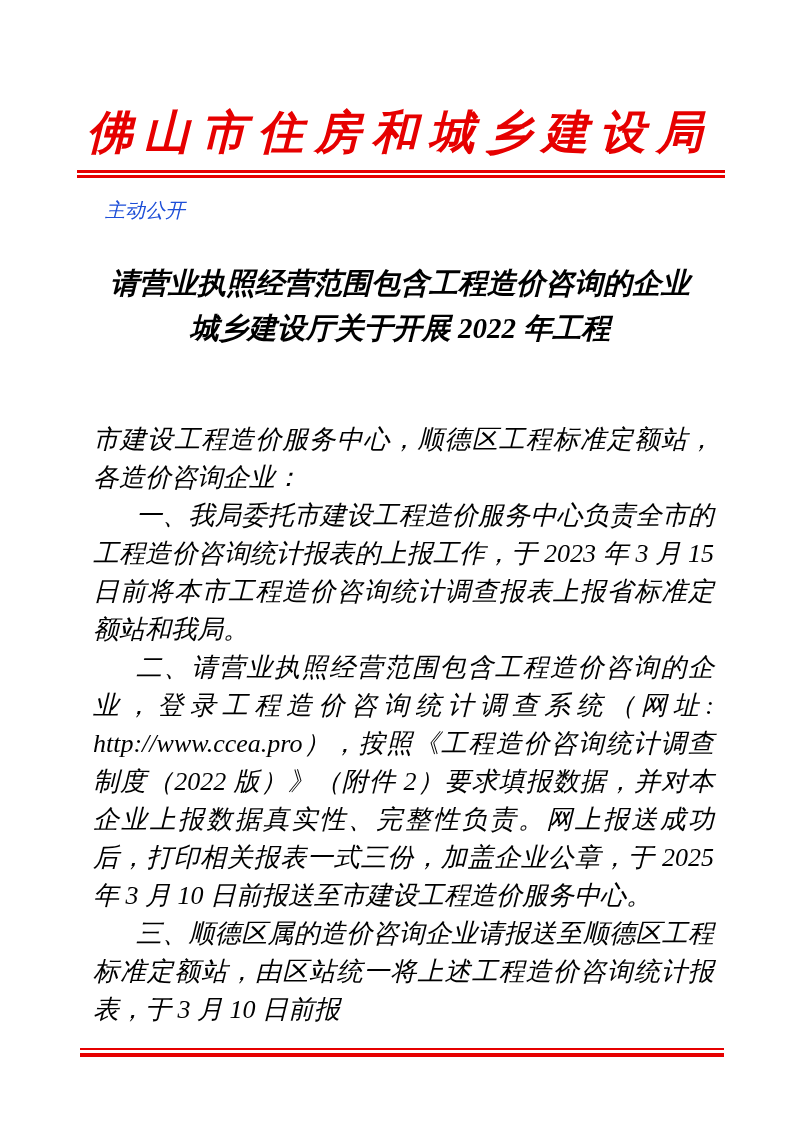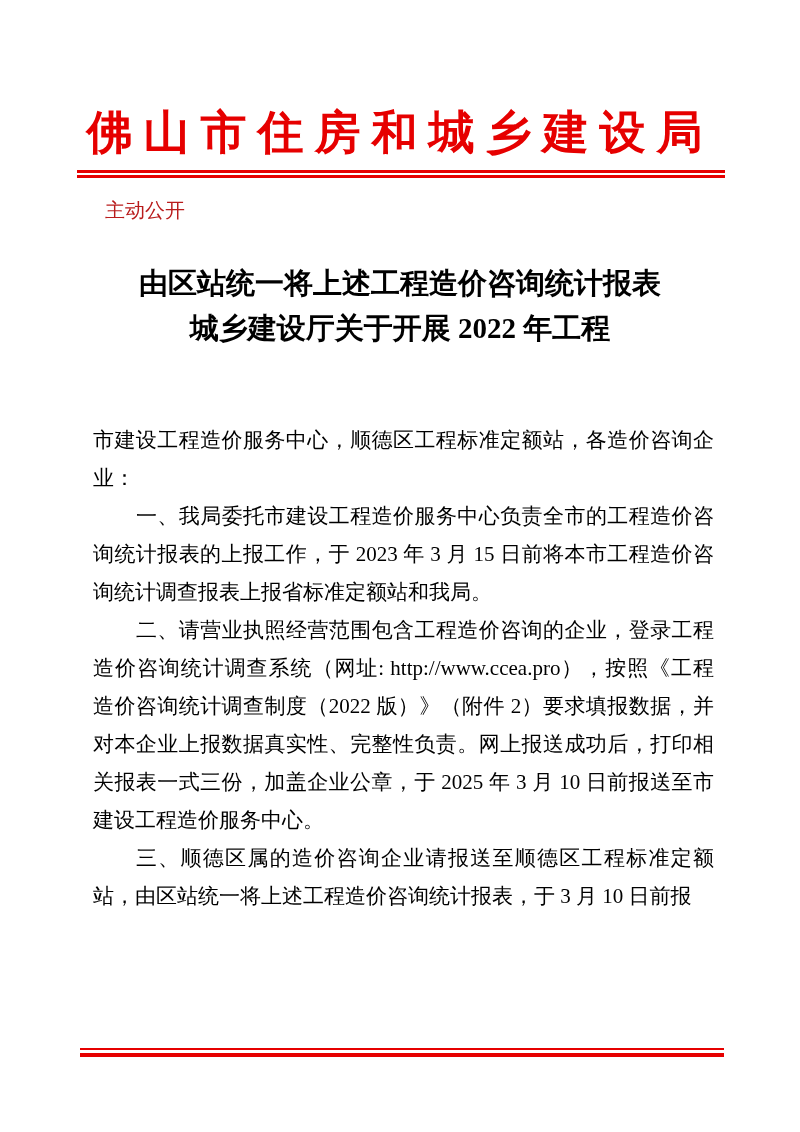--- a/index.html
+++ b/index.html
@@ -8,20 +8,21 @@
     background: #ffffff;
   }
   .page {
     position: relative;
     width: 800px;
     height: 1124px;
     background: #ffffff;
     overflow: hidden;
     color: #000000;
     font-family: "Liberation Serif", "DejaVu Serif", serif;
+    font-style: italic;
   }
   
   .agency-name {
     position: absolute;
     top: 102px;
     left: 0;
     width: 100%;
     text-align: center;
     font-family: "DejaVu Serif", "Liberation Serif", serif;
     font-weight: bold;
@@ -40,41 +41,41 @@
     border-top: 3px solid var(--accent-red, #e60000);
     border-bottom: 3px solid var(--accent-red, #e60000);
   }
   
   .classification {
     position: absolute;
     top: 197px;
     left: 105px;
     font-family: "Liberation Sans", "DejaVu Sans", sans-serif;
     font-size: 20px;
-    color: #b91c1c;
+    color: #1d4ed8;
   }
   
   .doc-title {
     position: absolute;
     top: 261px;
     left: 60px;
     width: 680px;
     text-align: center;
     font-weight: bold;
     font-size: 29px;
     line-height: 45px;
     font-family: "Liberation Serif", "DejaVu Serif", serif;
   }
   
   .body-text {
     position: absolute;
     top: 421px;
     left: 93px;
     width: 621px;
-    font-size: 21px;
+    font-size: 26px;
     line-height: 38px;
     text-align: justify;
     text-justify: inter-character;
     font-family: "Liberation Serif", "DejaVu Serif", serif;
   }
   .body-text p {
     margin: 0;
   }
   .body-text p.indent {
     text-indent: 43px;
@@ -95,21 +96,21 @@
 
 <div class="page">
 
   <div class="agency-name">佛山市住房和城乡建设局</div>
 
   <div class="header-rule"></div>
 
   <div class="classification">主动公开</div>
 
   <div class="doc-title">
-    <div>由区站统一将上述工程造价咨询统计报表</div>
+    <div>请营业执照经营范围包含工程造价咨询的企业</div>
     <div>城乡建设厅关于开展 2022 年工程</div>
   </div>
 
   <div class="body-text">
     <p>市建设工程造价服务中心，顺德区工程标准定额站，各造价咨询企业：</p>
     <p class="indent">一、我局委托市建设工程造价服务中心负责全市的工程造价咨询统计报表的上报工作，于 2023 年 3 月 15 日前将本市工程造价咨询统计调查报表上报省标准定额站和我局。</p>
     <p class="indent">二、请营业执照经营范围包含工程造价咨询的企业，登录工程造价咨询统计调查系统（网址: http://www.ccea.pro），按照《工程造价咨询统计调查制度（2022 版）》（附件 2）要求填报数据，并对本企业上报数据真实性、完整性负责。网上报送成功后，打印相关报表一式三份，加盖企业公章，于 2025 年 3 月 10 日前报送至市建设工程造价服务中心。</p>
     <p class="indent">三、顺德区属的造价咨询企业请报送至顺德区工程标准定额站，由区站统一将上述工程造价咨询统计报表，于 3 月 10 日前报</p>
   </div>
 

